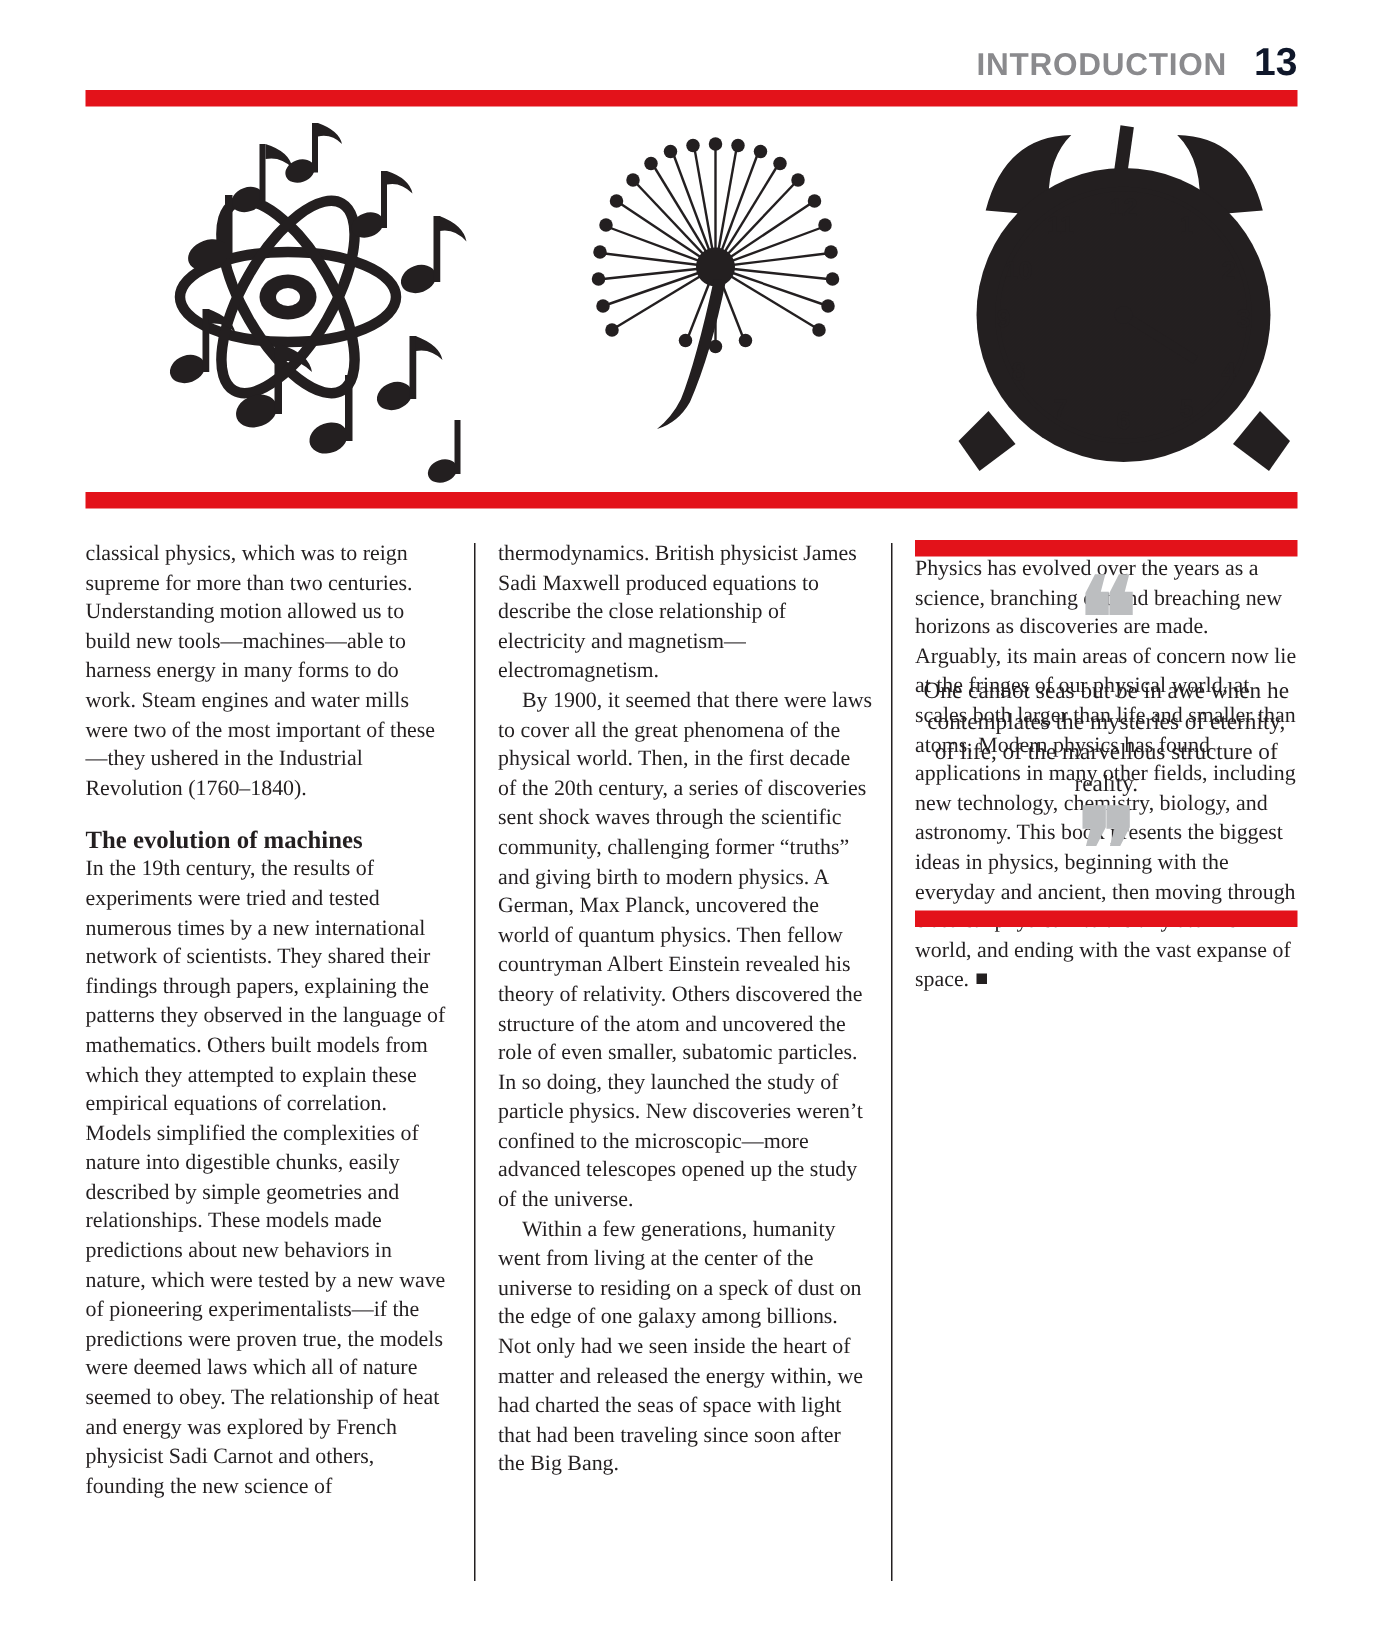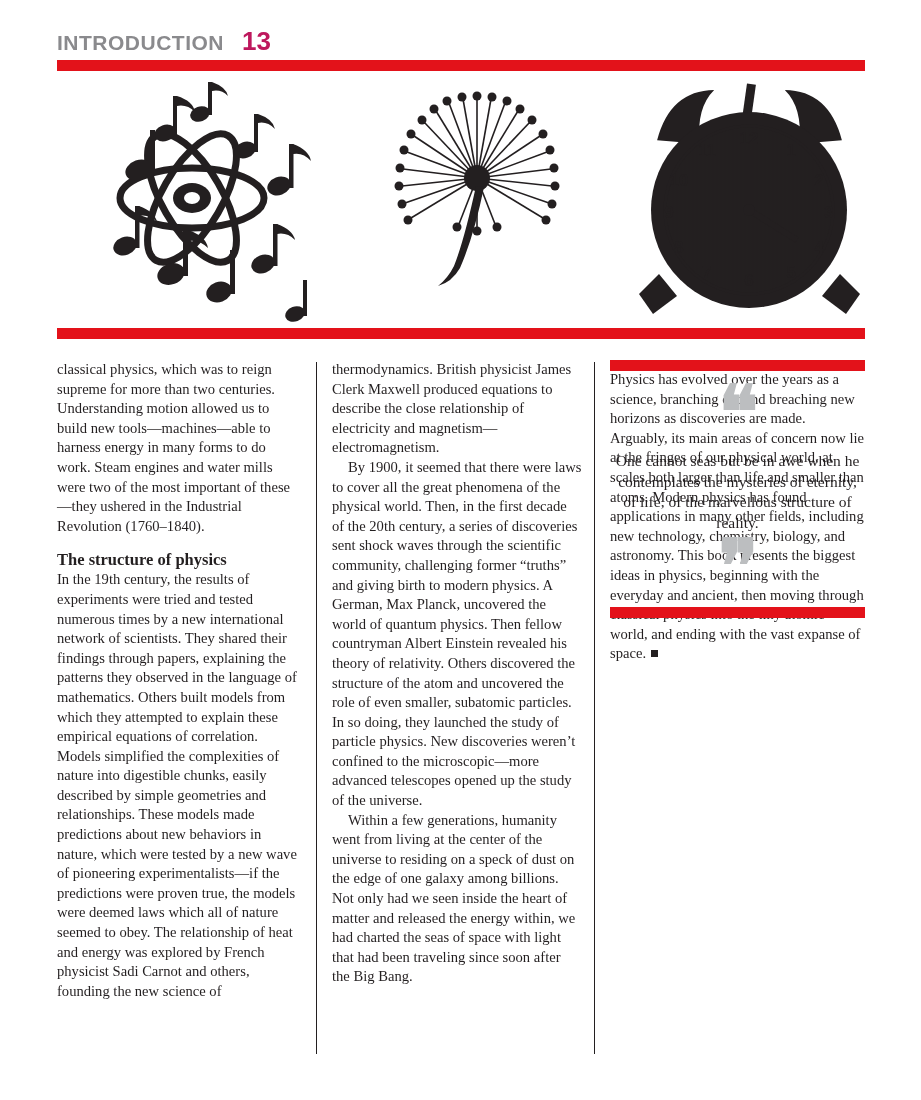--- a/index.html
+++ b/index.html
@@ -25,35 +25,35 @@
 
   
   .header {
     position: absolute;
     left: 57px;
     top: 26px;
     width: 808px;
     height: 32px;
     display: flex;
     align-items: baseline;
-    justify-content: flex-start;
+    justify-content: flex-end;
   }
   .header-title {
     font-family: "Liberation Sans", sans-serif;
     font-weight: bold;
     font-size: 21px;
     letter-spacing: 0.5px;
     color: #8a8a8d;
     text-transform: uppercase;
   }
   .header-page-number {
     font-family: "Liberation Sans", sans-serif;
     font-weight: bold;
     font-size: 26px;
-    color: #be185d;
+    color: #0f172a;
     margin-left: 18px;
   }
 
   .rule-red {
     position: absolute;
     background: #e3121a;
   }
   .rule-top {
     left: 57px;
     top: 60px;
@@ -349,26 +349,26 @@
 
   <div class="rule-red rule-bottom-art"></div>
 
   <div class="columns">
 
     <div class="col-divider divider-1"></div>
     <div class="col-divider divider-2"></div>
 
     <div class="col col-1">
       <p>classical physics, which was to reign supreme for more than two centuries. Understanding motion allowed us to build new tools—machines—able to harness energy in many forms to do work. Steam engines and water mills were two of the most important of these—they ushered in the Industrial Revolution (1760–1840).</p>
-      <p class="subhead">The structure of physics</p>
+      <p class="subhead">The evolution of machines</p>
       <p style="text-indent:0">In the 19th century, the results of experiments were tried and tested numerous times by a new international network of scientists. They shared their findings through papers, explaining the patterns they observed in the language of mathematics. Others built models from which they attempted to explain these empirical equations of correlation. Models simplified the complexities of nature into digestible chunks, easily described by simple geometries and relationships. These models made predictions about new behaviors in nature, which were tested by a new wave of pioneering experimentalists—if the predictions were proven true, the models were deemed laws which all of nature seemed to obey. The relationship of heat and energy was explored by French physicist Sadi Carnot and others, founding the new science of</p>
     </div>
 
     <div class="col col-2">
-      <p>thermodynamics. British physicist James Clerk Maxwell produced equations to describe the close relationship of electricity and magnetism—electromagnetism.</p>
+      <p>thermodynamics. British physicist James Sadi Maxwell produced equations to describe the close relationship of electricity and magnetism—electromagnetism.</p>
       <p>By 1900, it seemed that there were laws to cover all the great phenomena of the physical world. Then, in the first decade of the 20th century, a series of discoveries sent shock waves through the scientific community, challenging former “truths” and giving birth to modern physics. A German, Max Planck, uncovered the world of quantum physics. Then fellow countryman Albert Einstein revealed his theory of relativity. Others discovered the structure of the atom and uncovered the role of even smaller, subatomic particles. In so doing, they launched the study of particle physics. New discoveries weren’t confined to the microscopic—more advanced telescopes opened up the study of the universe.</p>
       <p>Within a few generations, humanity went from living at the center of the universe to residing on a speck of dust on the edge of one galaxy among billions. Not only had we seen inside the heart of matter and released the energy within, we had charted the seas of space with light that had been traveling since soon after the Big Bang.</p>
     </div>
 
     <div class="col col-3">
       <div class="quote-box">
         <div class="quote-rule"></div>
         <div class="quote-inner">
           <span class="quote-mark quote-mark-open">❝</span>
           <div class="quote-text">One cannot seas but be in awe when he contemplates the mysteries of eternity, of life, of the marvellous structure of reality.</div>

